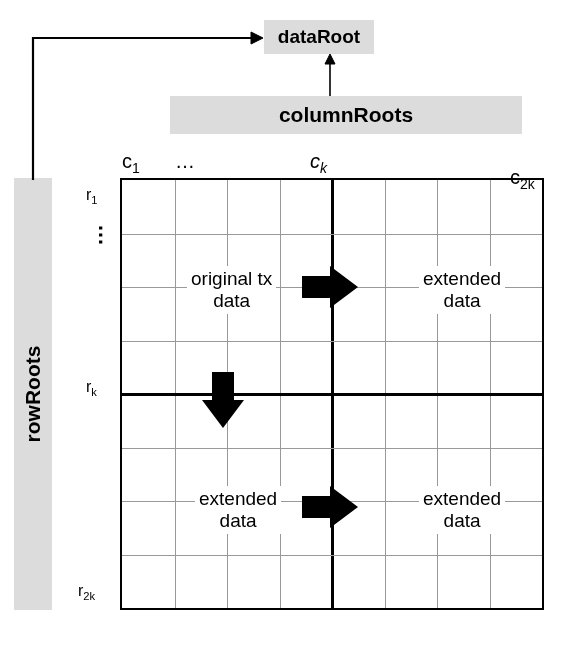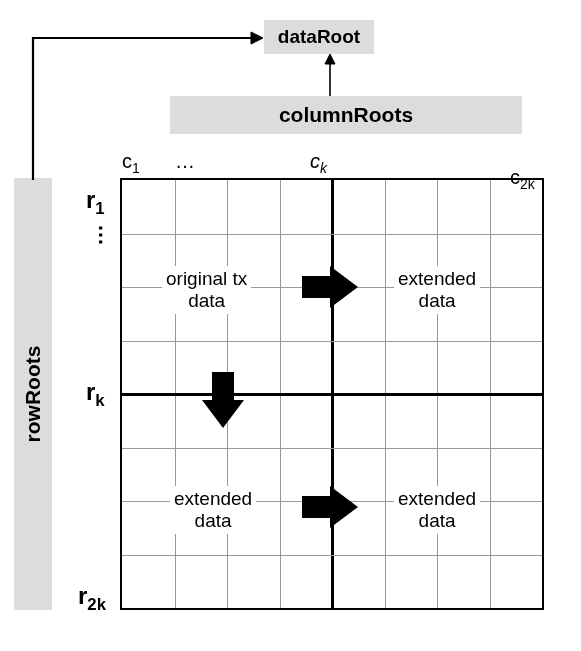--- a/index.html
+++ b/index.html
@@ -56,22 +56,22 @@
   }
   
   .col-labels {
     position: absolute;
     top: 150px;
     font-size: 20px;
     font-weight: 500;
   }
   .row-labels {
     position: absolute;
-    font-size: 24px;
-    font-weight: 700;
+    font-size: 16px;
+    font-weight: 400;
     text-align: right;
   }
   sub {
     font-size: 0.7em;
     vertical-align: sub;
   }
   
   .grid {
     position: absolute;
     left: 120px;
@@ -91,20 +91,21 @@
   .grid .hline.mid { height: 3px; background: #000; margin-top: -1px; }
   .quad-label {
     position: absolute;
     text-align: center;
     font-size: 19px;
     font-weight: 500;
     line-height: 1.15;
     background: #fff;
     padding: 2px 4px;
     white-space: nowrap;
+    margin-left: 25px;
   }
   .big-arrow {
     position: absolute;
     width: 56px;
     height: 42px;
   }
   .big-arrow svg { width: 100%; height: 100%; }
   .dots-vert {
     position: absolute;
     font-size: 22px;

